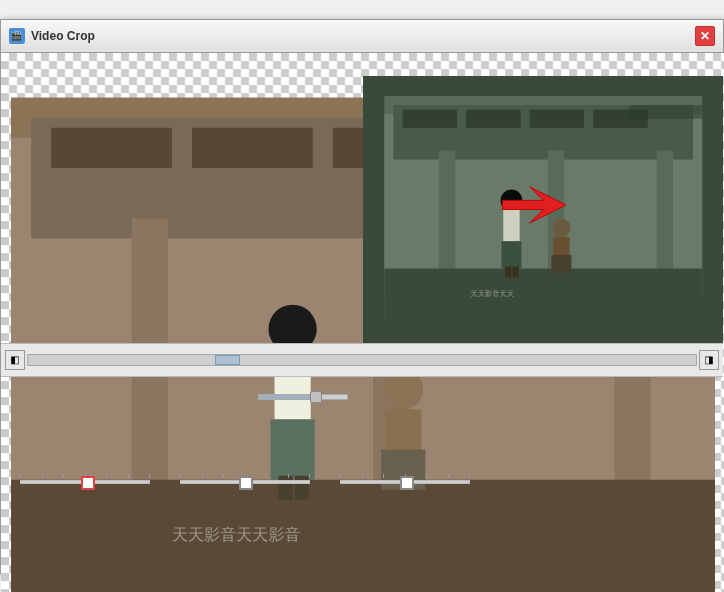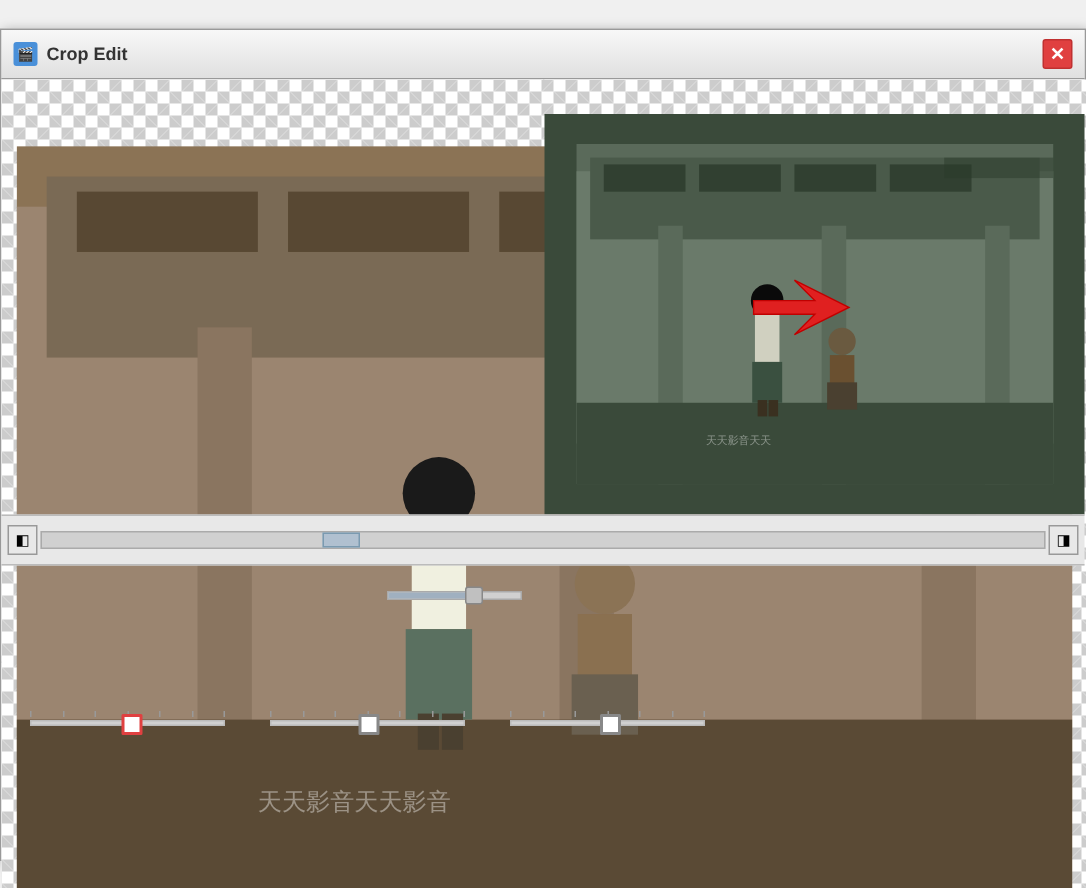--- a/index.html
+++ b/index.html
@@ -295,21 +295,21 @@
     }
   </style>
 </head>
 <body>
 
 <div class="window">
 
   <div class="title-bar">
     <div class="title-bar-left">
       <div class="title-icon">🎬</div>
-      <span class="title-text">Crop Edit</span>
+      <span class="title-text">Video Crop</span>
     </div>
     <div class="close-btn">✕</div>
   </div>
 
   <div class="preview-row">
 
     <div class="preview-panel">
       <div class="preview-header">Original Preview</div>
       <div class="preview-content checker-bg">
         <div class="video-frame">

